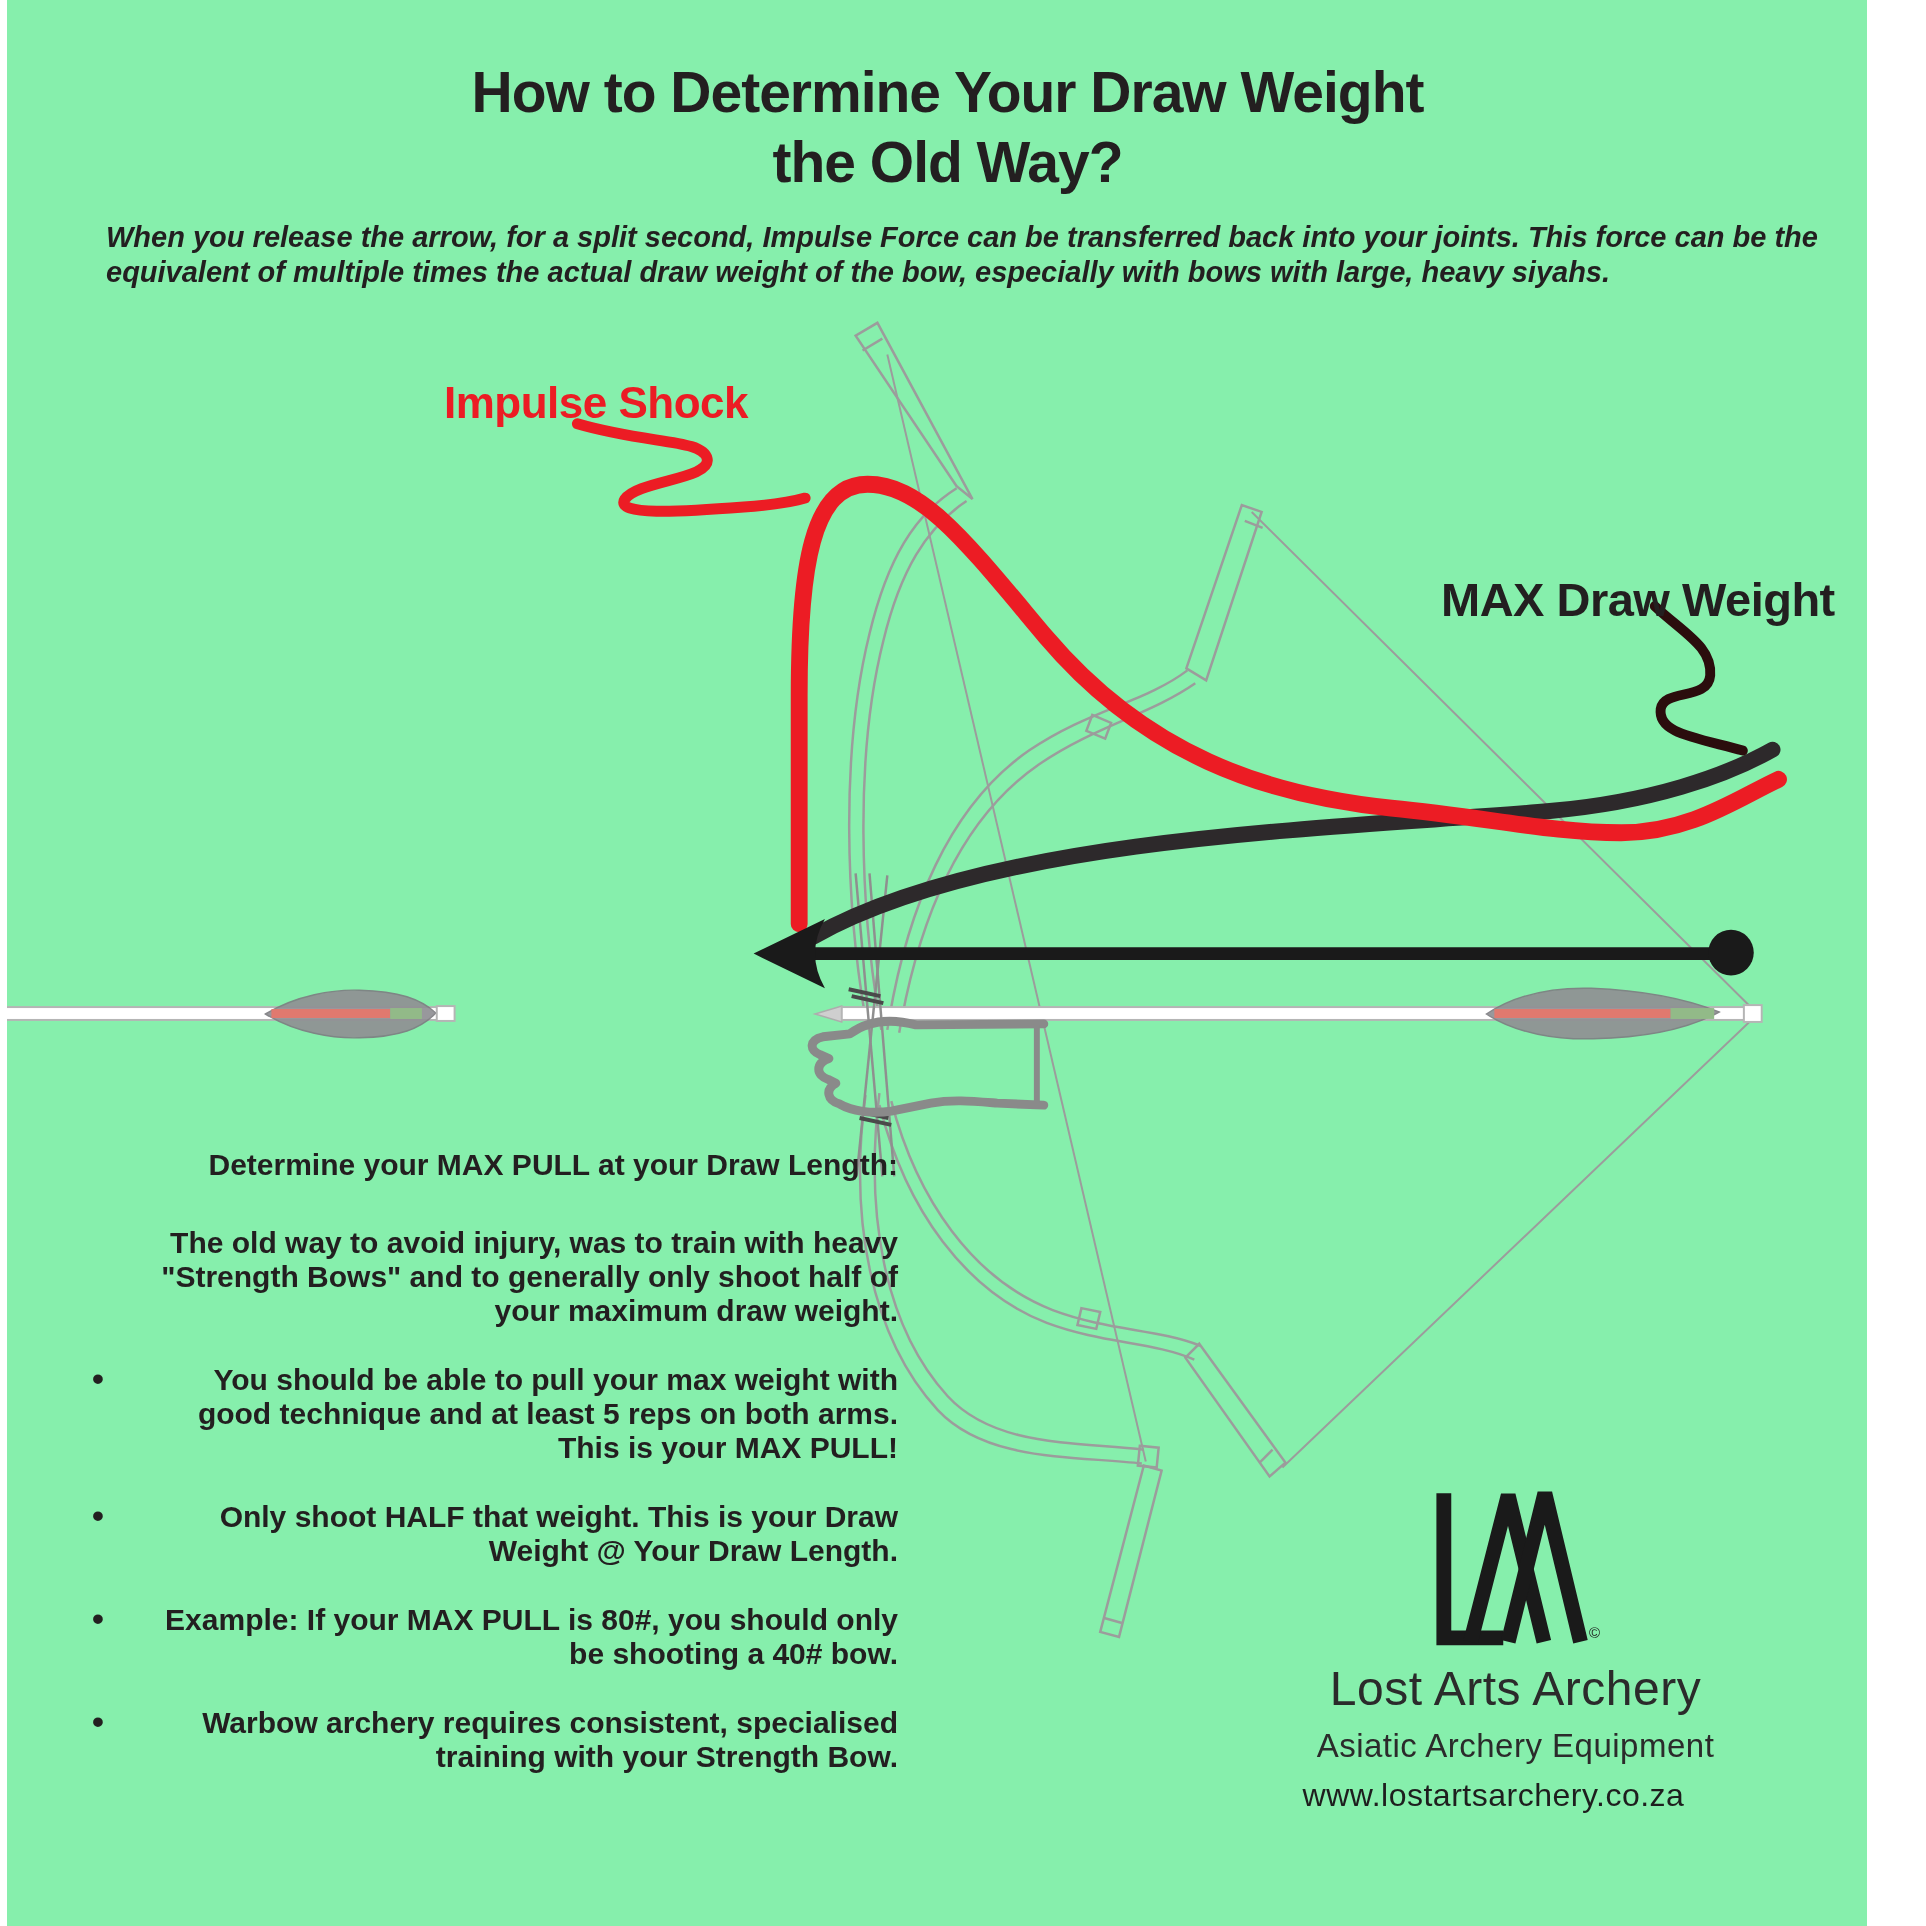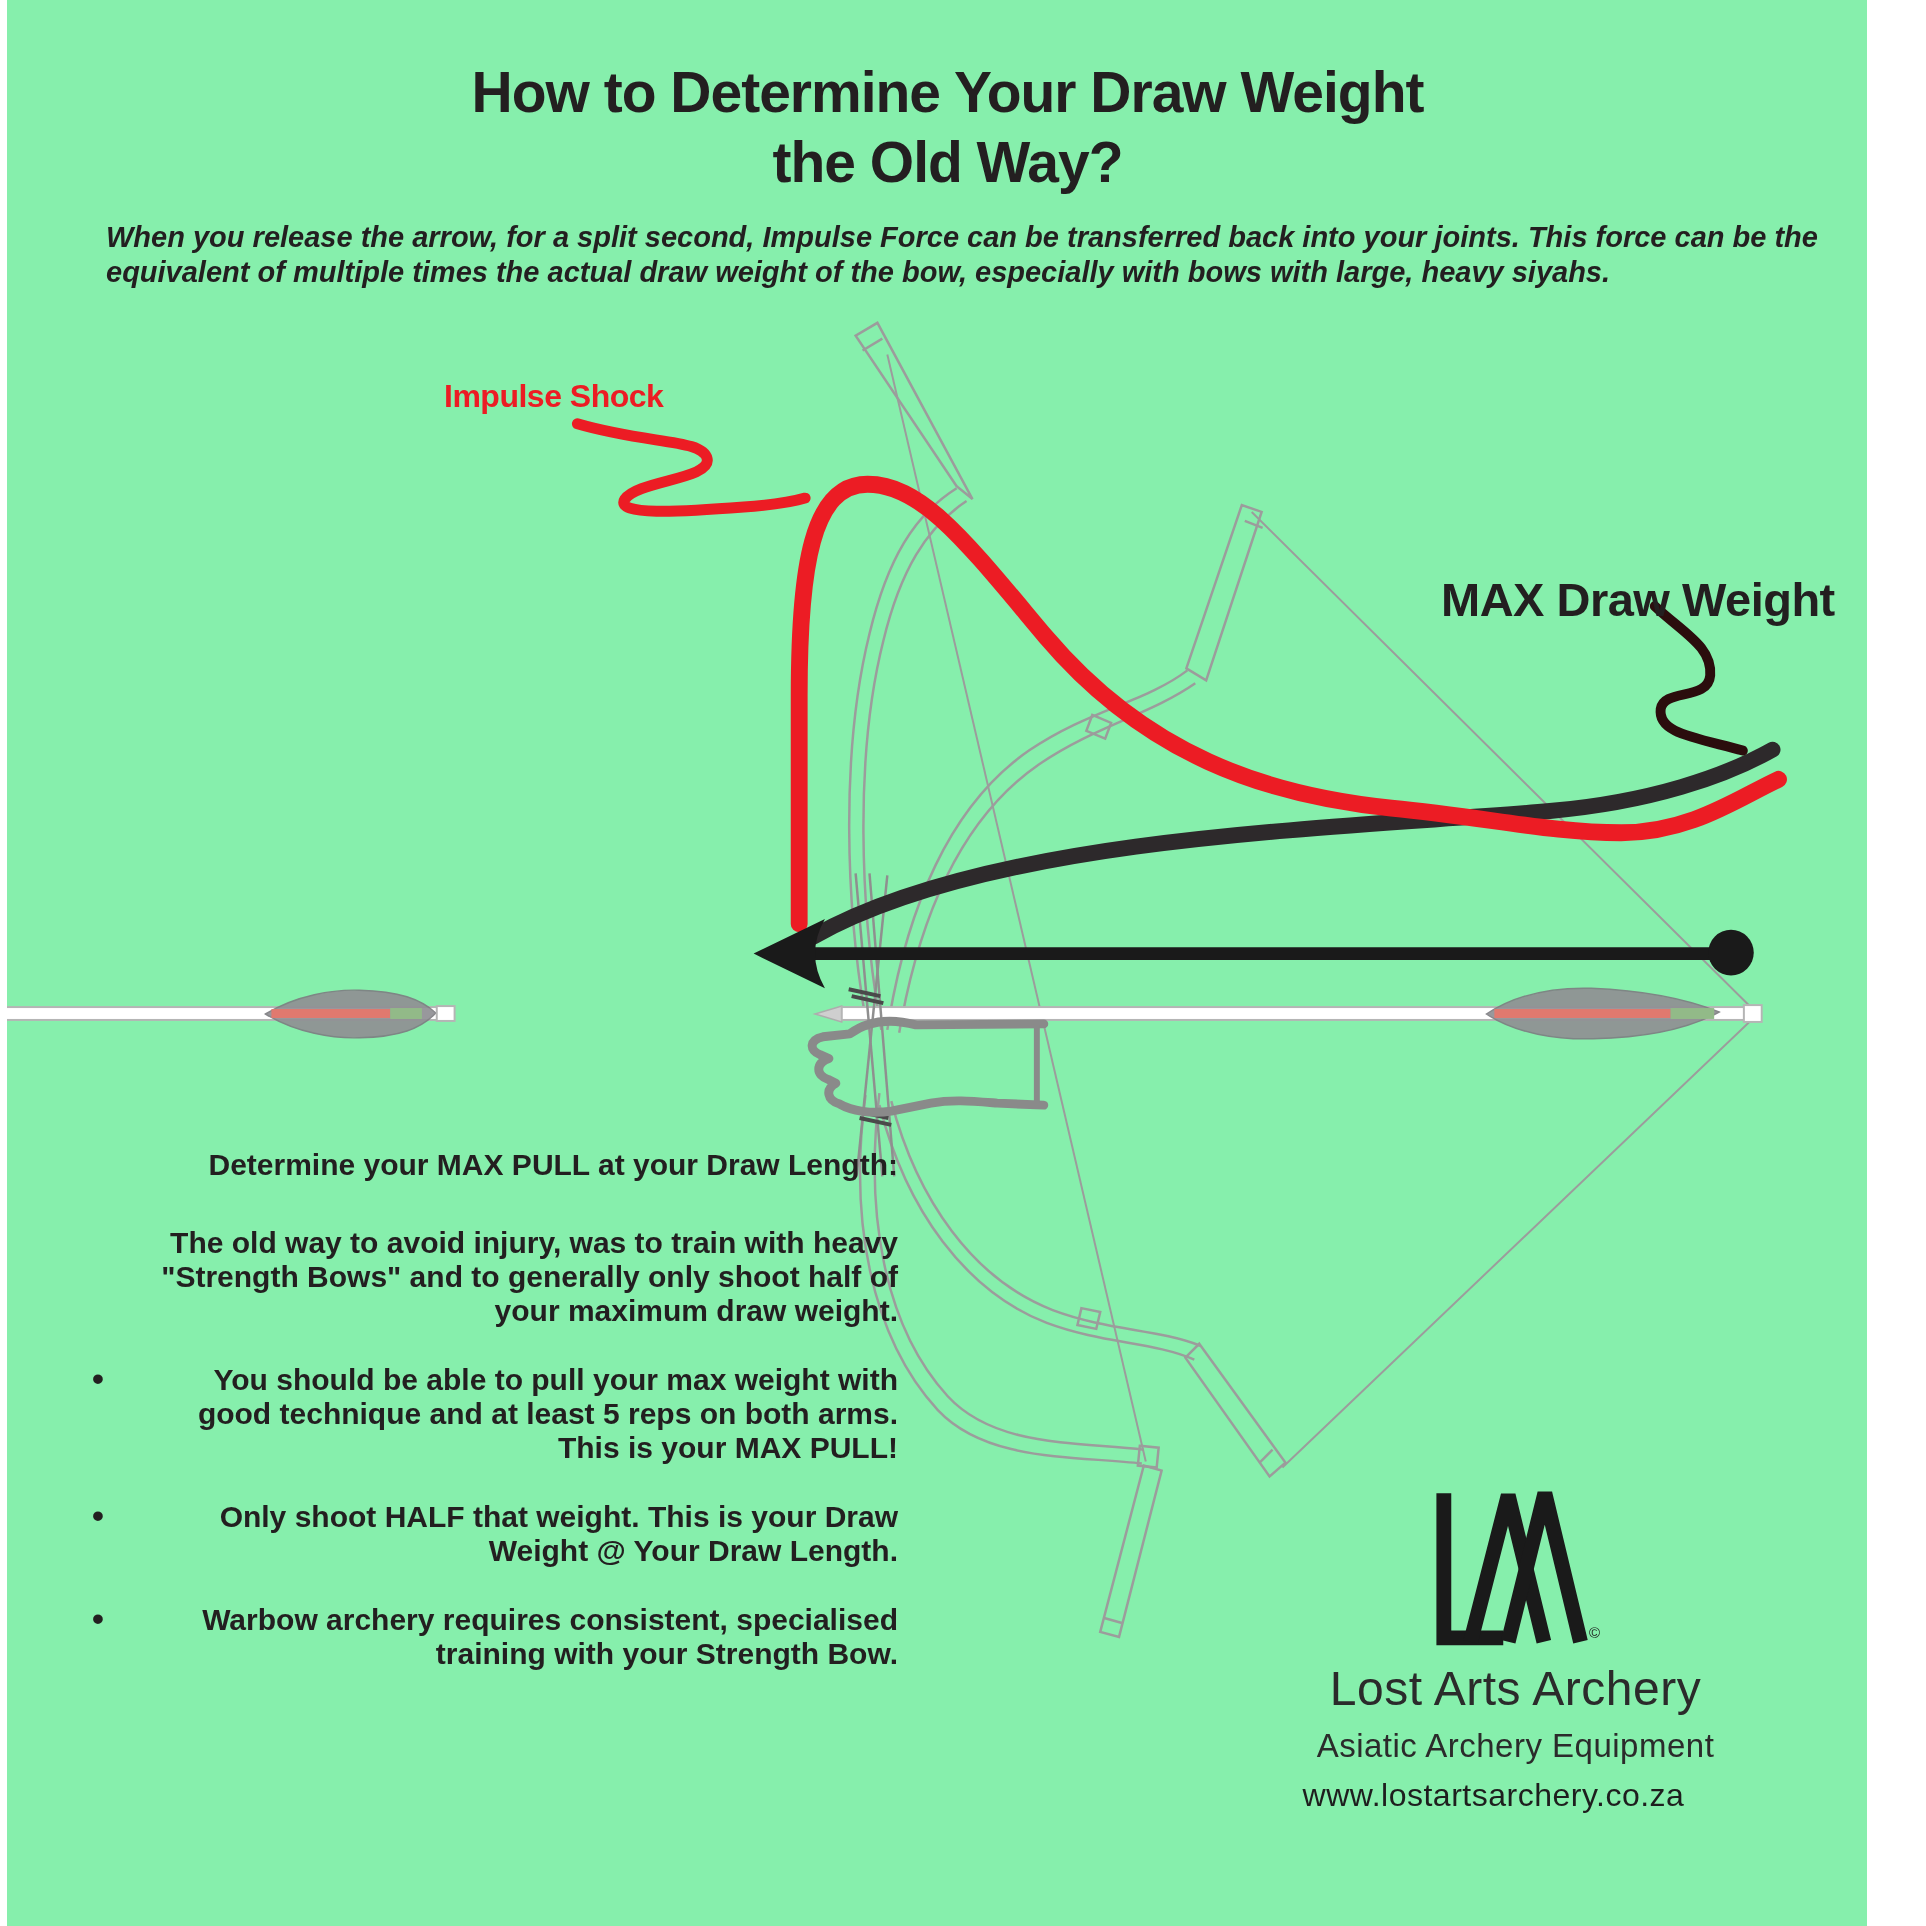--- a/index.html
+++ b/index.html
@@ -18,21 +18,21 @@
     position:absolute;left:-23px;top:57px;width:1927px;
     text-align:center;font-weight:bold;font-size:57px;line-height:70px;
     letter-spacing:-1px;color:#231f20;
   }
   .intro-block{
     position:absolute;left:99px;top:220px;width:1782px;
     font-weight:bold;font-size:29px;line-height:35px;color:#231f20;font-style:italic;
   }
   .impulse-label{
     position:absolute;left:437px;top:378px;
-    font-weight:bold;font-size:32px;color:#ec1c24;letter-spacing:-0.5px;
+    font-weight:bold;font-size:44px;color:#ec1c24;letter-spacing:-0.5px;
   }
   .max-label{
     position:absolute;left:1434px;top:572px;
     font-weight:bold;font-size:47px;color:#231f20;letter-spacing:-0.5px;
   }
   .left-panel{
     position:absolute;left:79px;top:1148px;width:812px;
     font-weight:bold;font-size:30px;line-height:34px;color:#231f20;text-align:right;
   }
   .lp-heading{white-space:pre-line;margin:0 0 44px 0;}
@@ -165,20 +165,22 @@
     <div class="lp-heading">Determine your MAX PULL at your Draw Length:</div>
     <div class="lp-paragraph">The old way to avoid injury, was to train with heavy
 "Strength Bows" and to generally only shoot half of
 your maximum draw weight.</div>
     <ul class="lp-bullets">
       <li>You should be able to pull your max weight with
 good technique and at least 5 reps on both arms.
 This is your MAX PULL!</li>
       <li>Only shoot HALF that weight. This is your Draw
 Weight @ Your Draw Length.</li>
+      <li>Example: If your MAX PULL is 80#, you should only
+be shooting a 40# bow.</li>
       <li>Warbow archery requires consistent, specialised
 training with your Strength Bow.</li>
     </ul>
   </div>
 
   <span class="logo-copyright">©</span>
   <div class="brand-name">Lost Arts Archery</div>
   <div class="brand-tagline">Asiatic Archery Equipment</div>
   <div class="brand-url">www.lostartsarchery.co.za</div>
 

